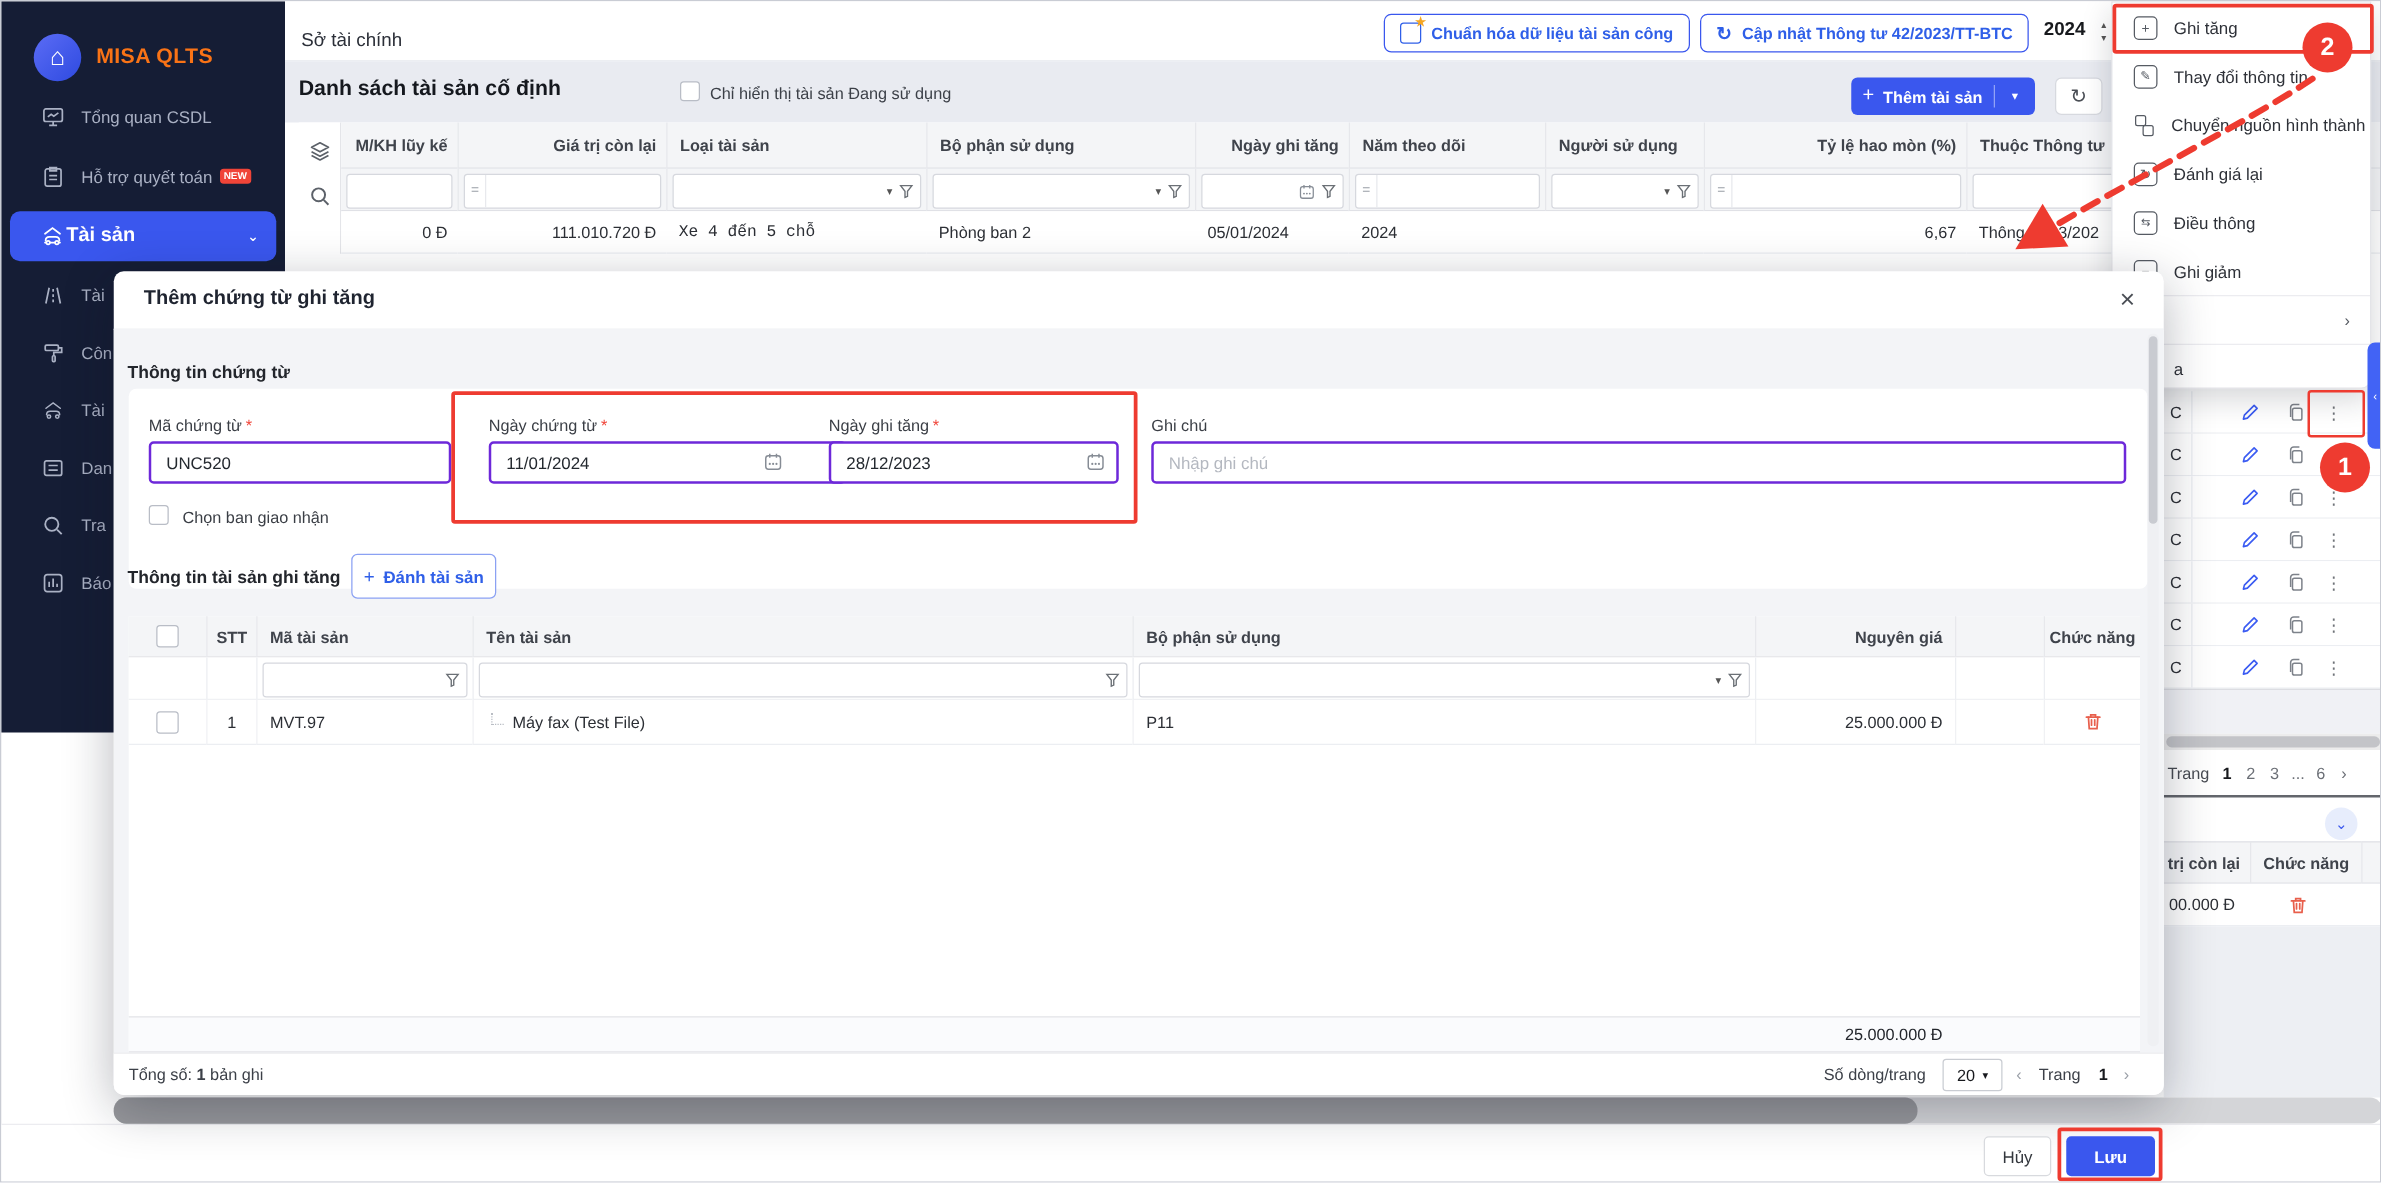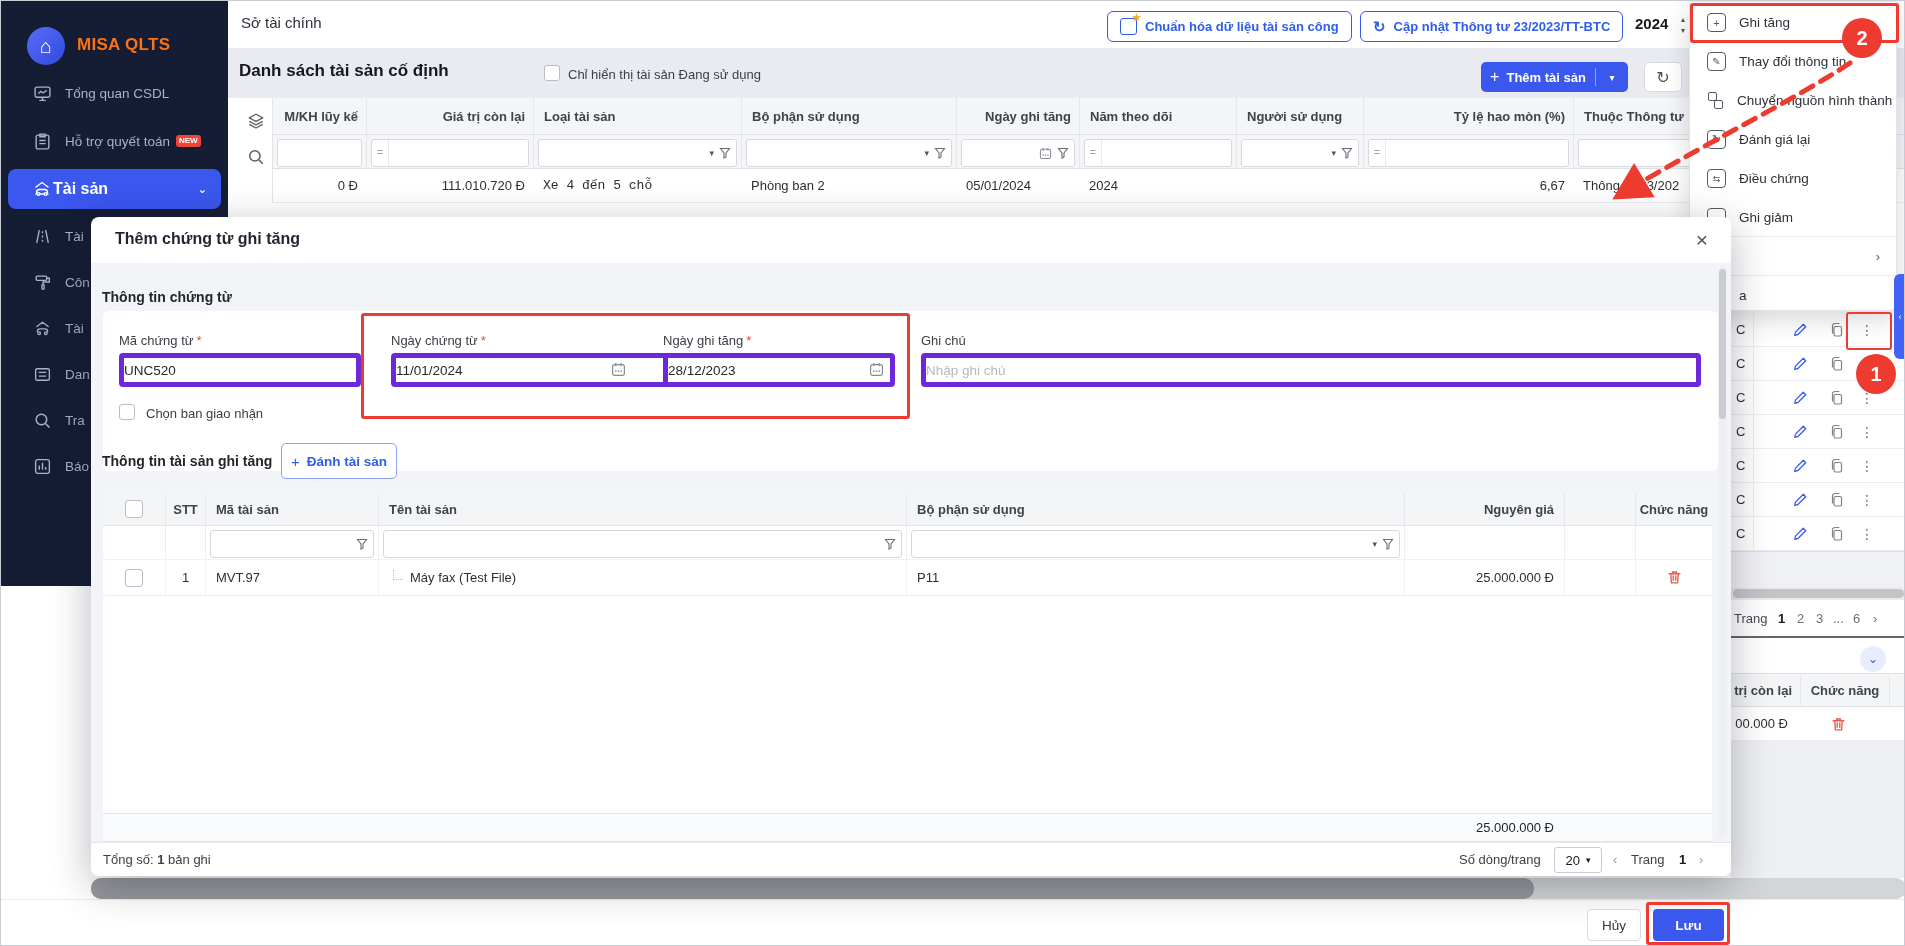--- a/index.html
+++ b/index.html
@@ -15,21 +15,21 @@
   .brand-name{left:76px;top:34px;font-size:17px;font-weight:bold;color:#f97316;letter-spacing:.3px;}
   .side-item{left:0;width:227px;height:40px;color:#aab1c4;font-size:13.5px;display:flex;align-items:center;}
   .side-item .lbl{margin-left:12px;white-space:nowrap;}
   .side-ic{width:22px;margin-left:30px;display:flex;justify-content:center;}
   .side-active{left:7px;width:213px;height:40px;background:var(--primary,#3a57ee);border-radius:8px;
     color:#fff;font-weight:bold;display:flex;align-items:center;}
   .newbadge{margin-left:6px;background:#f04438;color:#fff;font-size:8px;font-weight:bold;
     border-radius:3px;padding:2px 3px;line-height:1;}
   
   .tophdr{left:227px;top:0;width:1678px;height:48px;background:#fff;border-bottom:1px solid #eceef2;}
-  .pgtitle{left:240px;top:13px;font-size:15px;color:#2b2f38;text-align:center;}
+  .pgtitle{left:240px;top:23px;font-size:15px;color:#2b2f38;text-align:center;}
   .obtn{position:absolute;box-sizing:border-box;height:31px;border:1px solid var(--primary,#3a57ee);
     border-radius:6px;background:#fff;color:var(--link,#2f5fe8);font-size:13px;font-weight:bold;
     display:flex;align-items:center;padding:0 12px;gap:8px;cursor:pointer;}
   .yeartxt{left:1634px;top:14px;font-size:15px;font-weight:bold;color:#17191d;}
   .stepcol{left:1676px;top:13px;width:12px;font-size:8px;color:#555;line-height:11px;text-align:center;}
   
   .toolbar{left:227px;top:48px;width:1678px;height:49px;background:#e9ebf1;}
   .listtitle{left:238px;top:60px;font-size:17px;font-weight:bold;color:#15181e;}
   .cbx{position:absolute;width:16px;height:16px;border:1px solid #b9bdc6;border-radius:3px;background:#fff;}
   .cbx-lbl{font-size:13px;color:#3c4048;}
@@ -78,22 +78,22 @@
     box-shadow:0 10px 40px rgba(15,20,35,.30);z-index:10;}
   .m-abs{position:absolute;box-sizing:border-box;}
   .mtitle{left:24px;top:13px;font-size:16px;font-weight:bold;color:#1f2430;}
   .mclose{left:1598px;top:10px;width:26px;height:26px;font-size:21px;color:#4a4e55;
     display:flex;align-items:center;justify-content:center;cursor:pointer;}
   .mbody{left:0;top:46px;width:1640px;height:613px;background:#f3f4f7;border-radius:0 0 8px 8px;}
   .seclbl{font-size:14px;font-weight:bold;color:#23262c;}
   .card{left:12px;top:94px;width:1615px;height:160px;background:#fff;border-radius:6px;}
   .flbl{position:absolute;font-size:13px;color:#3a3e45;}
   .req{color:#f04438;margin-left:3px;}
-  .finput{position:absolute;height:34px;border:5px solid #6d28d9;border-radius:4px;background:#fff;
-    font-family:inherit;font-size:13.5px;color:#24292f;padding:0 0;box-sizing:border-box;outline:none;}
+  .finput{position:absolute;height:34px;border:2px solid #6d28d9;border-radius:4px;background:#fff;
+    font-family:inherit;font-size:13.5px;color:#24292f;padding:0 12px;box-sizing:border-box;outline:none;}
   .finput::placeholder{color:#b4b8c0;}
   .calic{position:absolute;top:9px;pointer-events:none;}
   .selbtn{left:190px;top:226px;width:116px;height:36px;background:#fff;border:1px solid #8ba1f3;
     border-radius:5px;color:var(--link,#2f5fe8);font-size:13.5px;font-weight:bold;
     display:flex;align-items:center;justify-content:center;gap:7px;cursor:pointer;}
   .mth{top:276px;height:33px;background:#f4f5f7;border-bottom:1px solid #e3e4e8;
     border-left:1px solid #e7e8ec;font-size:13px;font-weight:bold;color:#3f434b;
     display:flex;align-items:center;}
   .mtf{top:309px;height:34px;background:#fff;border-left:1px solid #eceef2;border-bottom:1px solid #f0f1f4;}
   .mtr{top:343px;height:36px;background:#fff;border-left:1px solid #f0f1f4;border-bottom:1px solid #eceef2;
@@ -134,21 +134,21 @@
   <span class="abs pgtitle">Sở tài chính</span>
 
   <button class="obtn" style="left:1106px;top:10px;">
     <span style="position:relative;display:inline-block;width:15px;height:15px;border:1.6px solid #2f5fe8;border-radius:3px;">
       <span style="position:absolute;right:-5px;top:-7px;color:#f5a623;font-size:10px;">★</span>
     </span>
     <span>Chuẩn hóa dữ liệu tài sản công</span>
   </button>
   <button class="obtn" style="left:1359px;top:10px;">
     <span style="font-size:15px;">↻</span>
-    <span>Cập nhật Thông tư 23/2023/TT-BTC</span>
+    <span>Cập nhật Thông tư 42/2023/TT-BTC</span>
   </button>
   <span class="abs yeartxt">2024</span>
   <span class="abs stepcol">
     <span>▴</span><br>
     <span>▾</span>
   </span>
 
   <div class="abs toolbar"></div>
   <span class="abs listtitle">Danh sách tài sản cố định</span>
   <span class="abs cbx" style="left:543px;top:64px;"></span>
@@ -598,21 +598,21 @@
     <div class="mi" style="top:118px;">
       <span class="msq">
           <span style="font-size:11px;">↻</span>
         </span>
       <span>Đánh giá lại</span>
     </div>
     <div class="mi" style="top:157px;">
       <span class="msq">
           <span style="font-size:9px;">⇆</span>
         </span>
-      <span>Điều chứng</span>
+      <span>Điều thông</span>
     </div>
     <div class="mi" style="top:196px;">
       <span class="msq">
           <span>−</span>
         </span>
       <span>Ghi giảm</span>
     </div>
     <div class="mdiv" style="top:234px;"></div>
     <div class="mi" style="top:235px;">
       <span style="margin-left:auto;margin-right:16px;font-size:13px;color:#565b63;">›</span>

